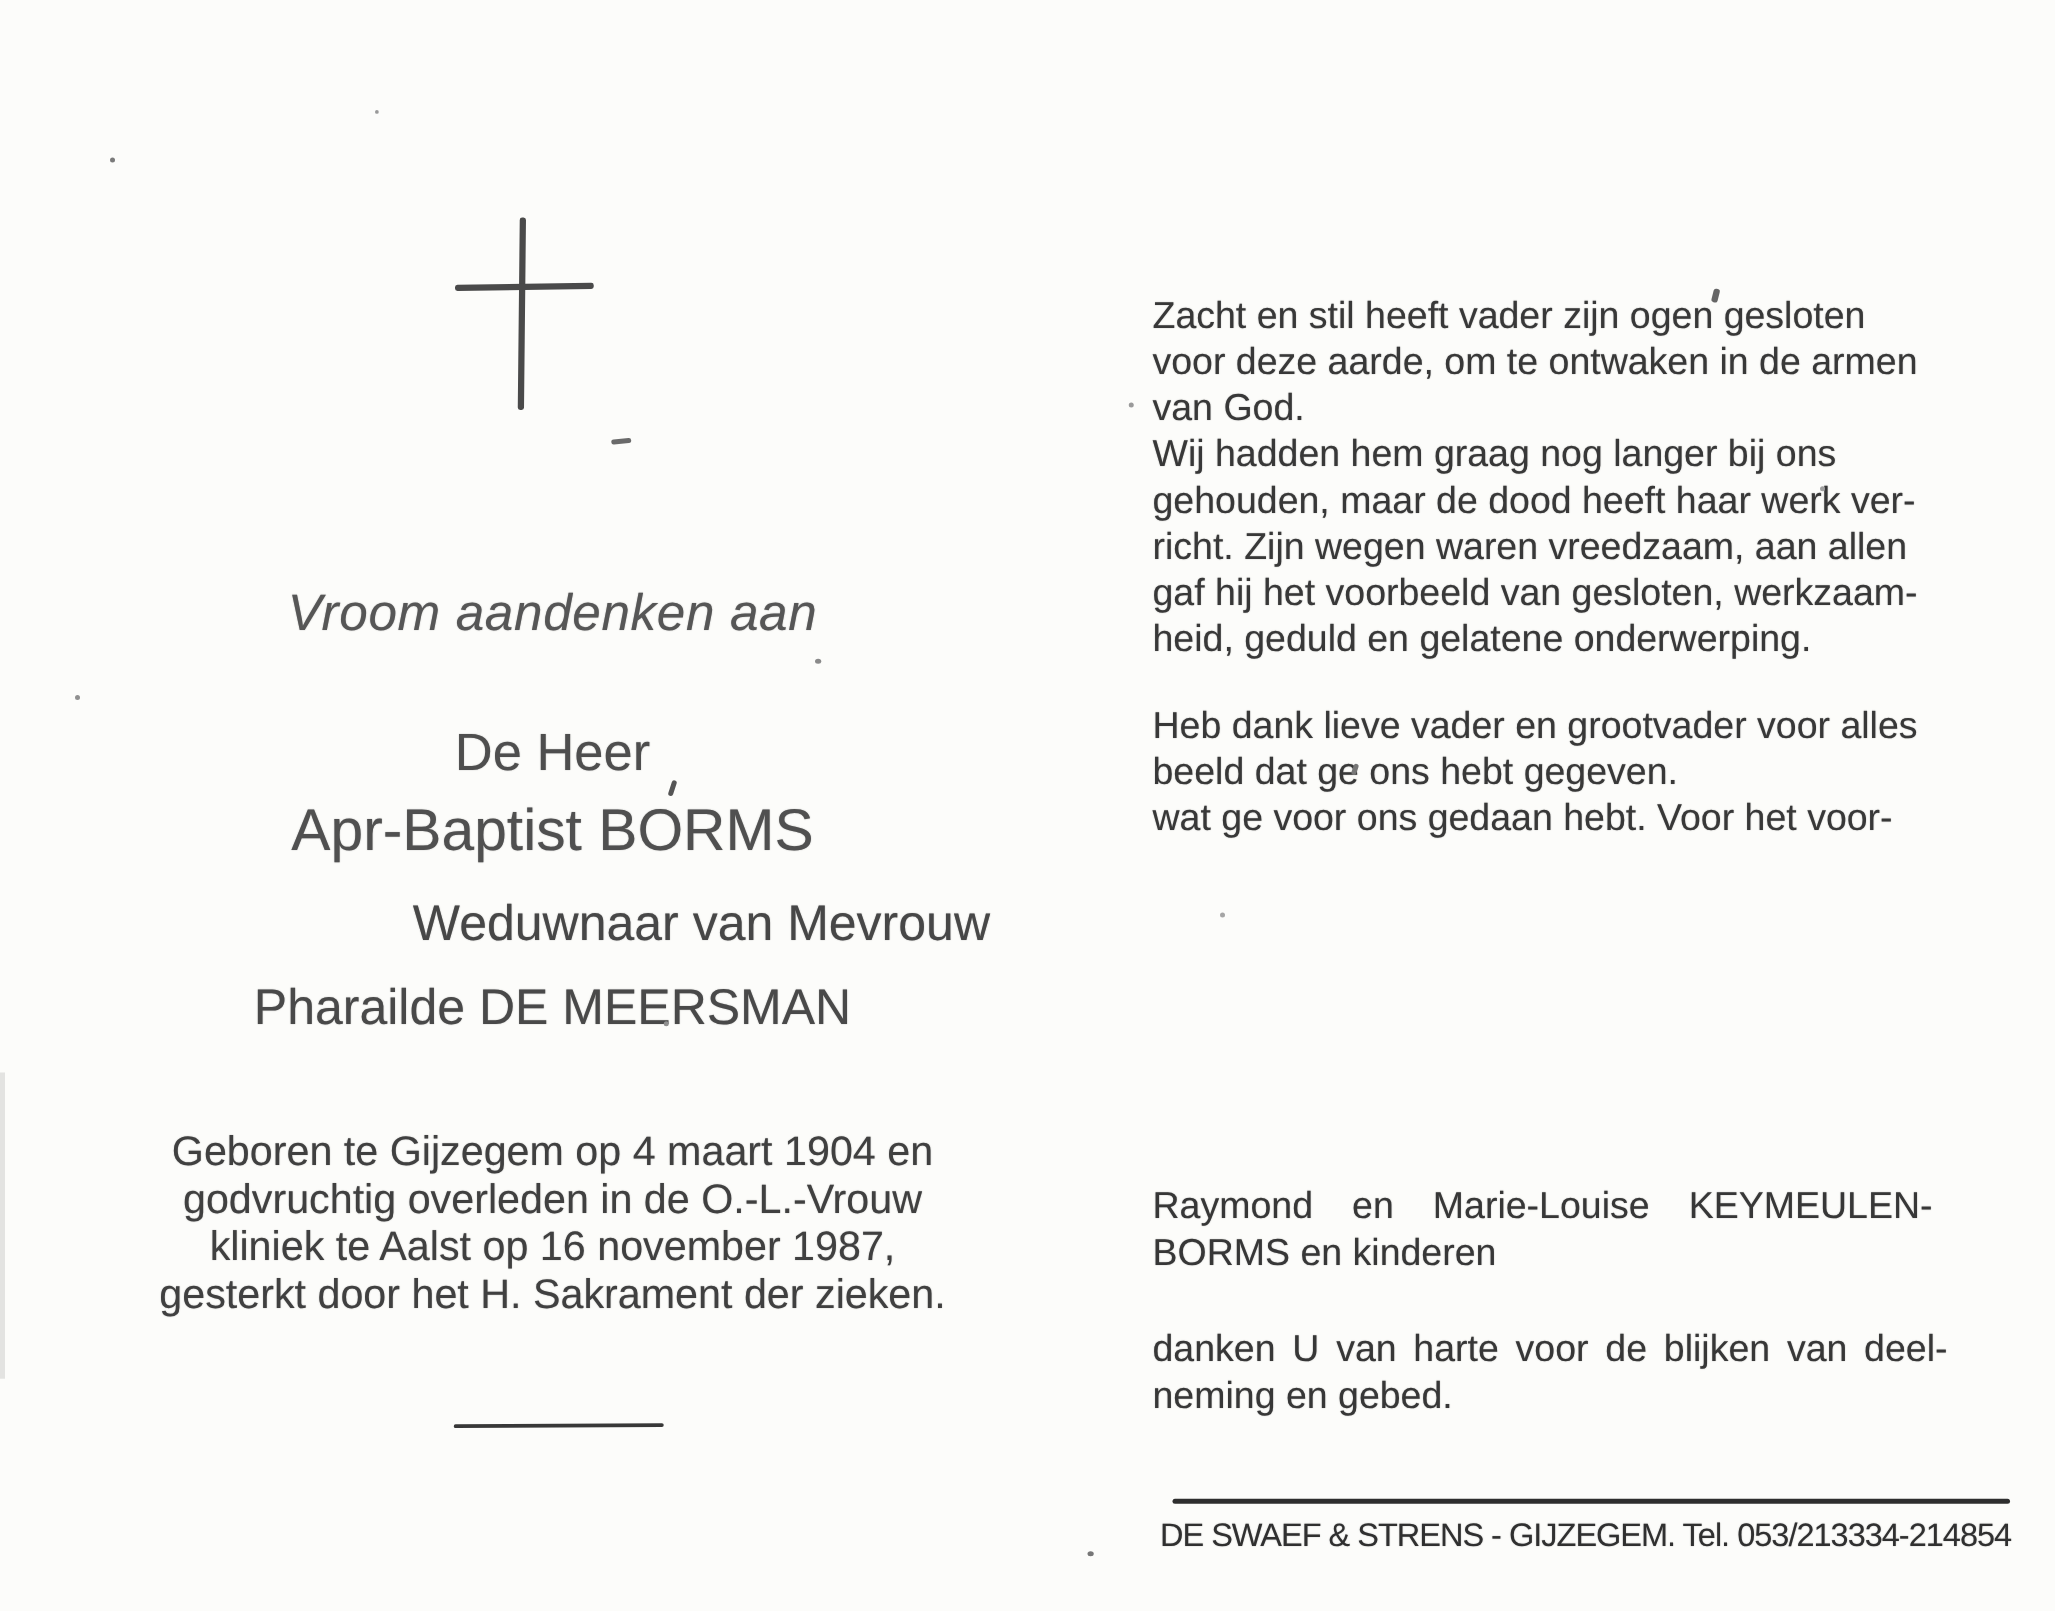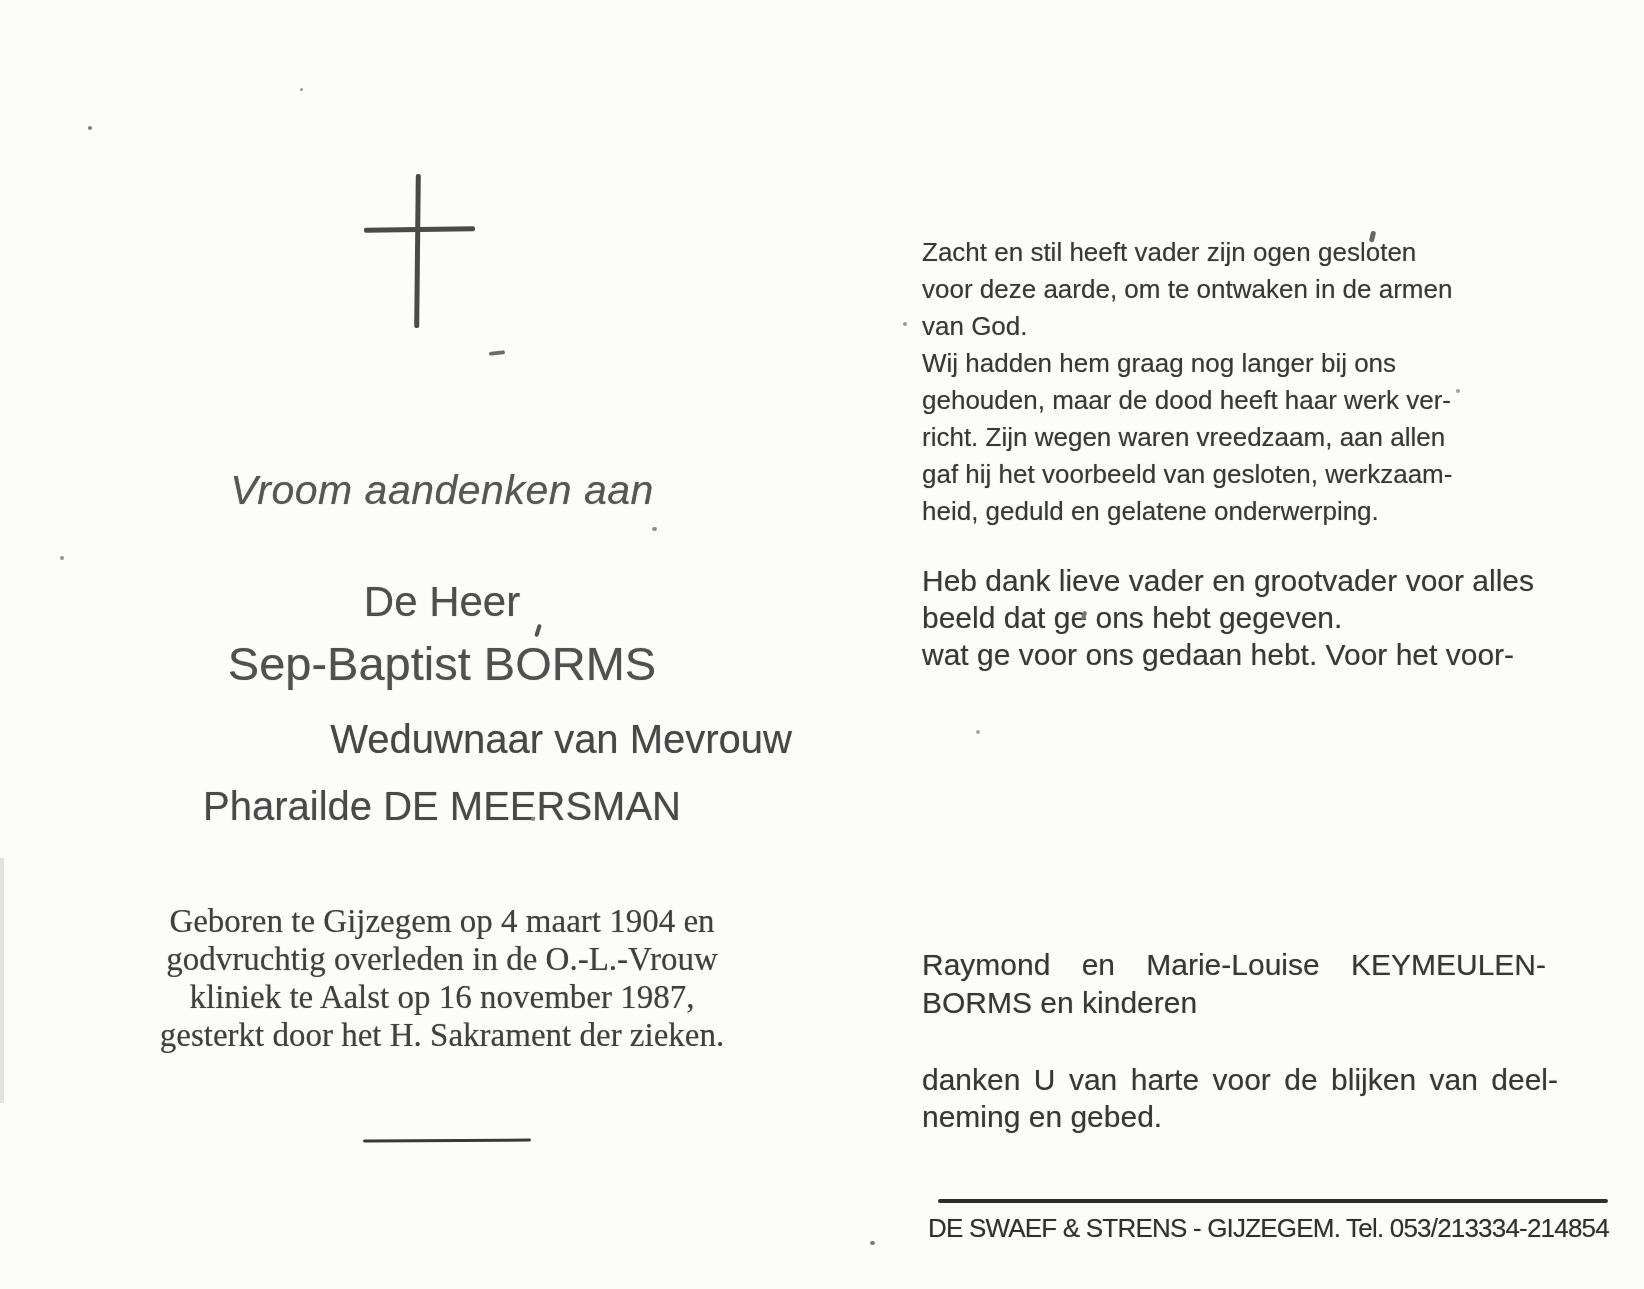--- a/index.html
+++ b/index.html
@@ -28,23 +28,23 @@
     text-align:justify;
     text-align-last:justify;
   }
   
   .vroom{left:92px;top:468px;width:700px;font-size:41px;line-height:1.1;color:#565656;letter-spacing:.5px;font-style:italic;}
   .deheer{left:92px;top:579px;width:700px;font-size:42px;line-height:1.1;color:#4e4e4e;}
   .name{left:92px;top:638px;width:700px;font-size:47px;line-height:1.1;color:#505050;}
   .weduwnaar{left:92px;top:717px;width:700px;font-size:40px;line-height:1.1;color:#474747;text-align:right;}
   .pharailde{left:92px;top:784px;width:700px;font-size:40px;line-height:1.1;color:#494949;}
   .birth{left:92px;top:902px;width:700px;font-size:33px;line-height:38px;color:#404040;}
-  .birth .line{white-space:nowrap;font-family:Liberation Serif, serif;}
+  .birth .line{white-space:nowrap;}
   
-  .para1{left:922px;top:234px;width:624px;font-size:26px;line-height:37px;color:#383838;}
+  .para1{left:922px;top:234px;width:624px;font-size:30px;line-height:37px;color:#383838;}
   .para2{left:922px;top:562px;width:624px;font-size:30px;line-height:37px;color:#383838;}
   .family{left:922px;top:946px;width:624px;font-size:30px;line-height:38px;color:#373737;}
   .thanks{left:922px;top:1061px;width:636px;font-size:30px;line-height:37px;color:#373737;}
   .printer{left:928px;top:1213px;width:700px;font-size:26px;letter-spacing:-0.8px;color:#303030;}
   
   .rule{position:absolute;background:#383838;border-radius:2px;}
   .rule-left{left:363px;top:1139px;width:168px;height:3px;transform:rotate(-0.3deg);}
   .rule-right{left:938px;top:1199px;width:670px;height:4px;background:#2e2e2e;}
   .cross-v{position:absolute;left:415px;top:174px;width:5px;height:154px;background:#4a4a4a;border-radius:2px;transform:rotate(0.6deg);}
   .cross-h{position:absolute;left:364px;top:227px;width:111px;height:5px;background:#4a4a4a;border-radius:2px;transform:rotate(-0.8deg);}
@@ -70,21 +70,21 @@
 
 <div class="page">
 
   <div>
     <div class="cross-v"></div>
     <div class="cross-h"></div>
   </div>
 
   <div class="txt center vroom">Vroom aandenken aan</div>
   <div class="txt center deheer">De Heer</div>
-  <div class="txt center name">Sep-Baptist BORMS</div>
+  <div class="txt center name">Apr-Baptist BORMS</div>
   <div class="txt center weduwnaar">Weduwnaar van Mevrouw</div>
   <div class="txt center pharailde">Pharailde DE MEERSMAN</div>
   <div class="txt center birth lines">
       <div class="line">Geboren te Gijzegem op 4 maart 1904 en</div>
       <div class="line">godvruchtig overleden in de O.-L.-Vrouw</div>
       <div class="line">kliniek te Aalst op 16 november 1987,</div>
       <div class="line">gesterkt door het H. Sakrament der zieken.</div>
     </div>
   <div class="rule rule-left"></div>
 

